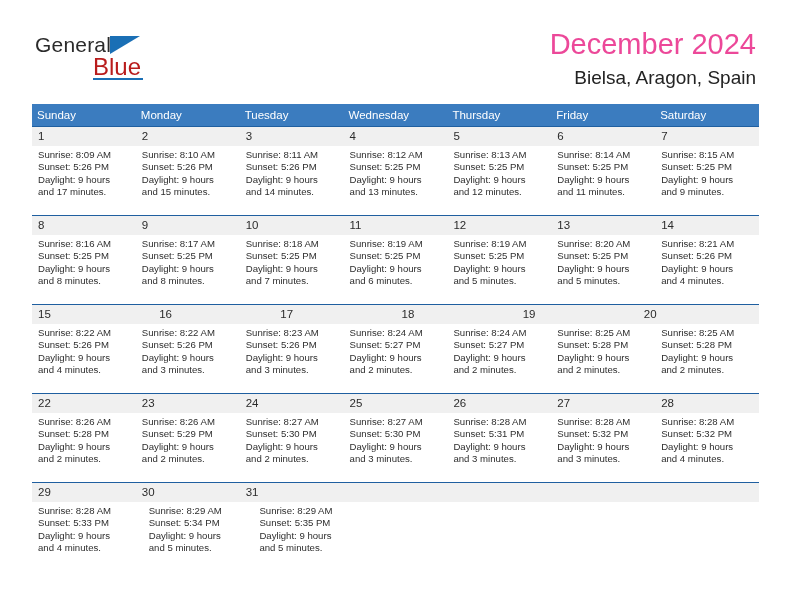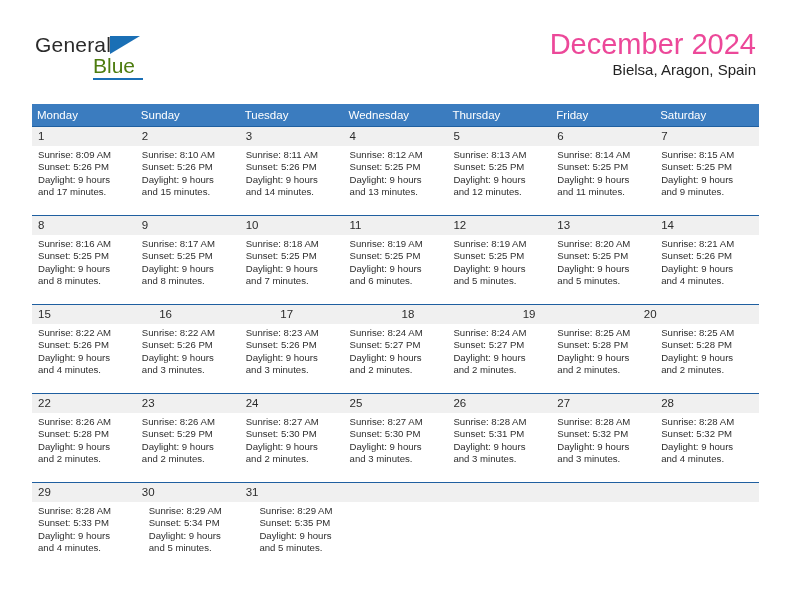--- a/index.html
+++ b/index.html
@@ -51,22 +51,22 @@
     top: 2px;
     width: 0;
     height: 0;
     border-left: 30px solid #1a6fb5;
     border-bottom: 18px solid transparent;
   }
   .brand-blue {
     position: absolute;
     left: 59px;
     top: 21px;
-    font-size: 21px;
-    color: #4d7c0f;
+    font-size: 24px;
+    color: #b91c1c;
     line-height: 1;
     text-align: center;
   }
   .brand-underline {
     position: absolute;
     left: 59px;
     top: 44px;
     width: 50px;
     height: 2px;
     background: #1a6fb5;
@@ -79,21 +79,22 @@
     text-align: right;
   }
   .cal-title {
     font-size: 29px;
     font-weight: normal;
     color: #ec4899;
     line-height: 1.15;
     white-space: nowrap;
   }
   .cal-subtitle {
-    font-size: 15px;
+    margin-top: 6px;
+    font-size: 19px;
     color: #232323;
     line-height: 1.15;
     white-space: nowrap;
   }
 
   
   .calendar {
     position: absolute;
     left: 32px;
     top: 104px;
@@ -175,22 +176,22 @@
     <div class="title-block">
       <div class="cal-title">December 2024</div>
       <div class="cal-subtitle">Bielsa, Aragon, Spain</div>
     </div>
 
   </div>
 
   <div class="calendar">
 
     <div class="weekday-row">
+      <div class="weekday">Sunday</div>
       <div class="weekday">Monday</div>
-      <div class="weekday">Sunday</div>
       <div class="weekday">Tuesday</div>
       <div class="weekday">Wednesday</div>
       <div class="weekday">Thursday</div>
       <div class="weekday">Friday</div>
       <div class="weekday">Saturday</div>
     </div>
 
     <div class="week-row">
       <div class="daynum-row">
         <div class="daynum">1</div>

